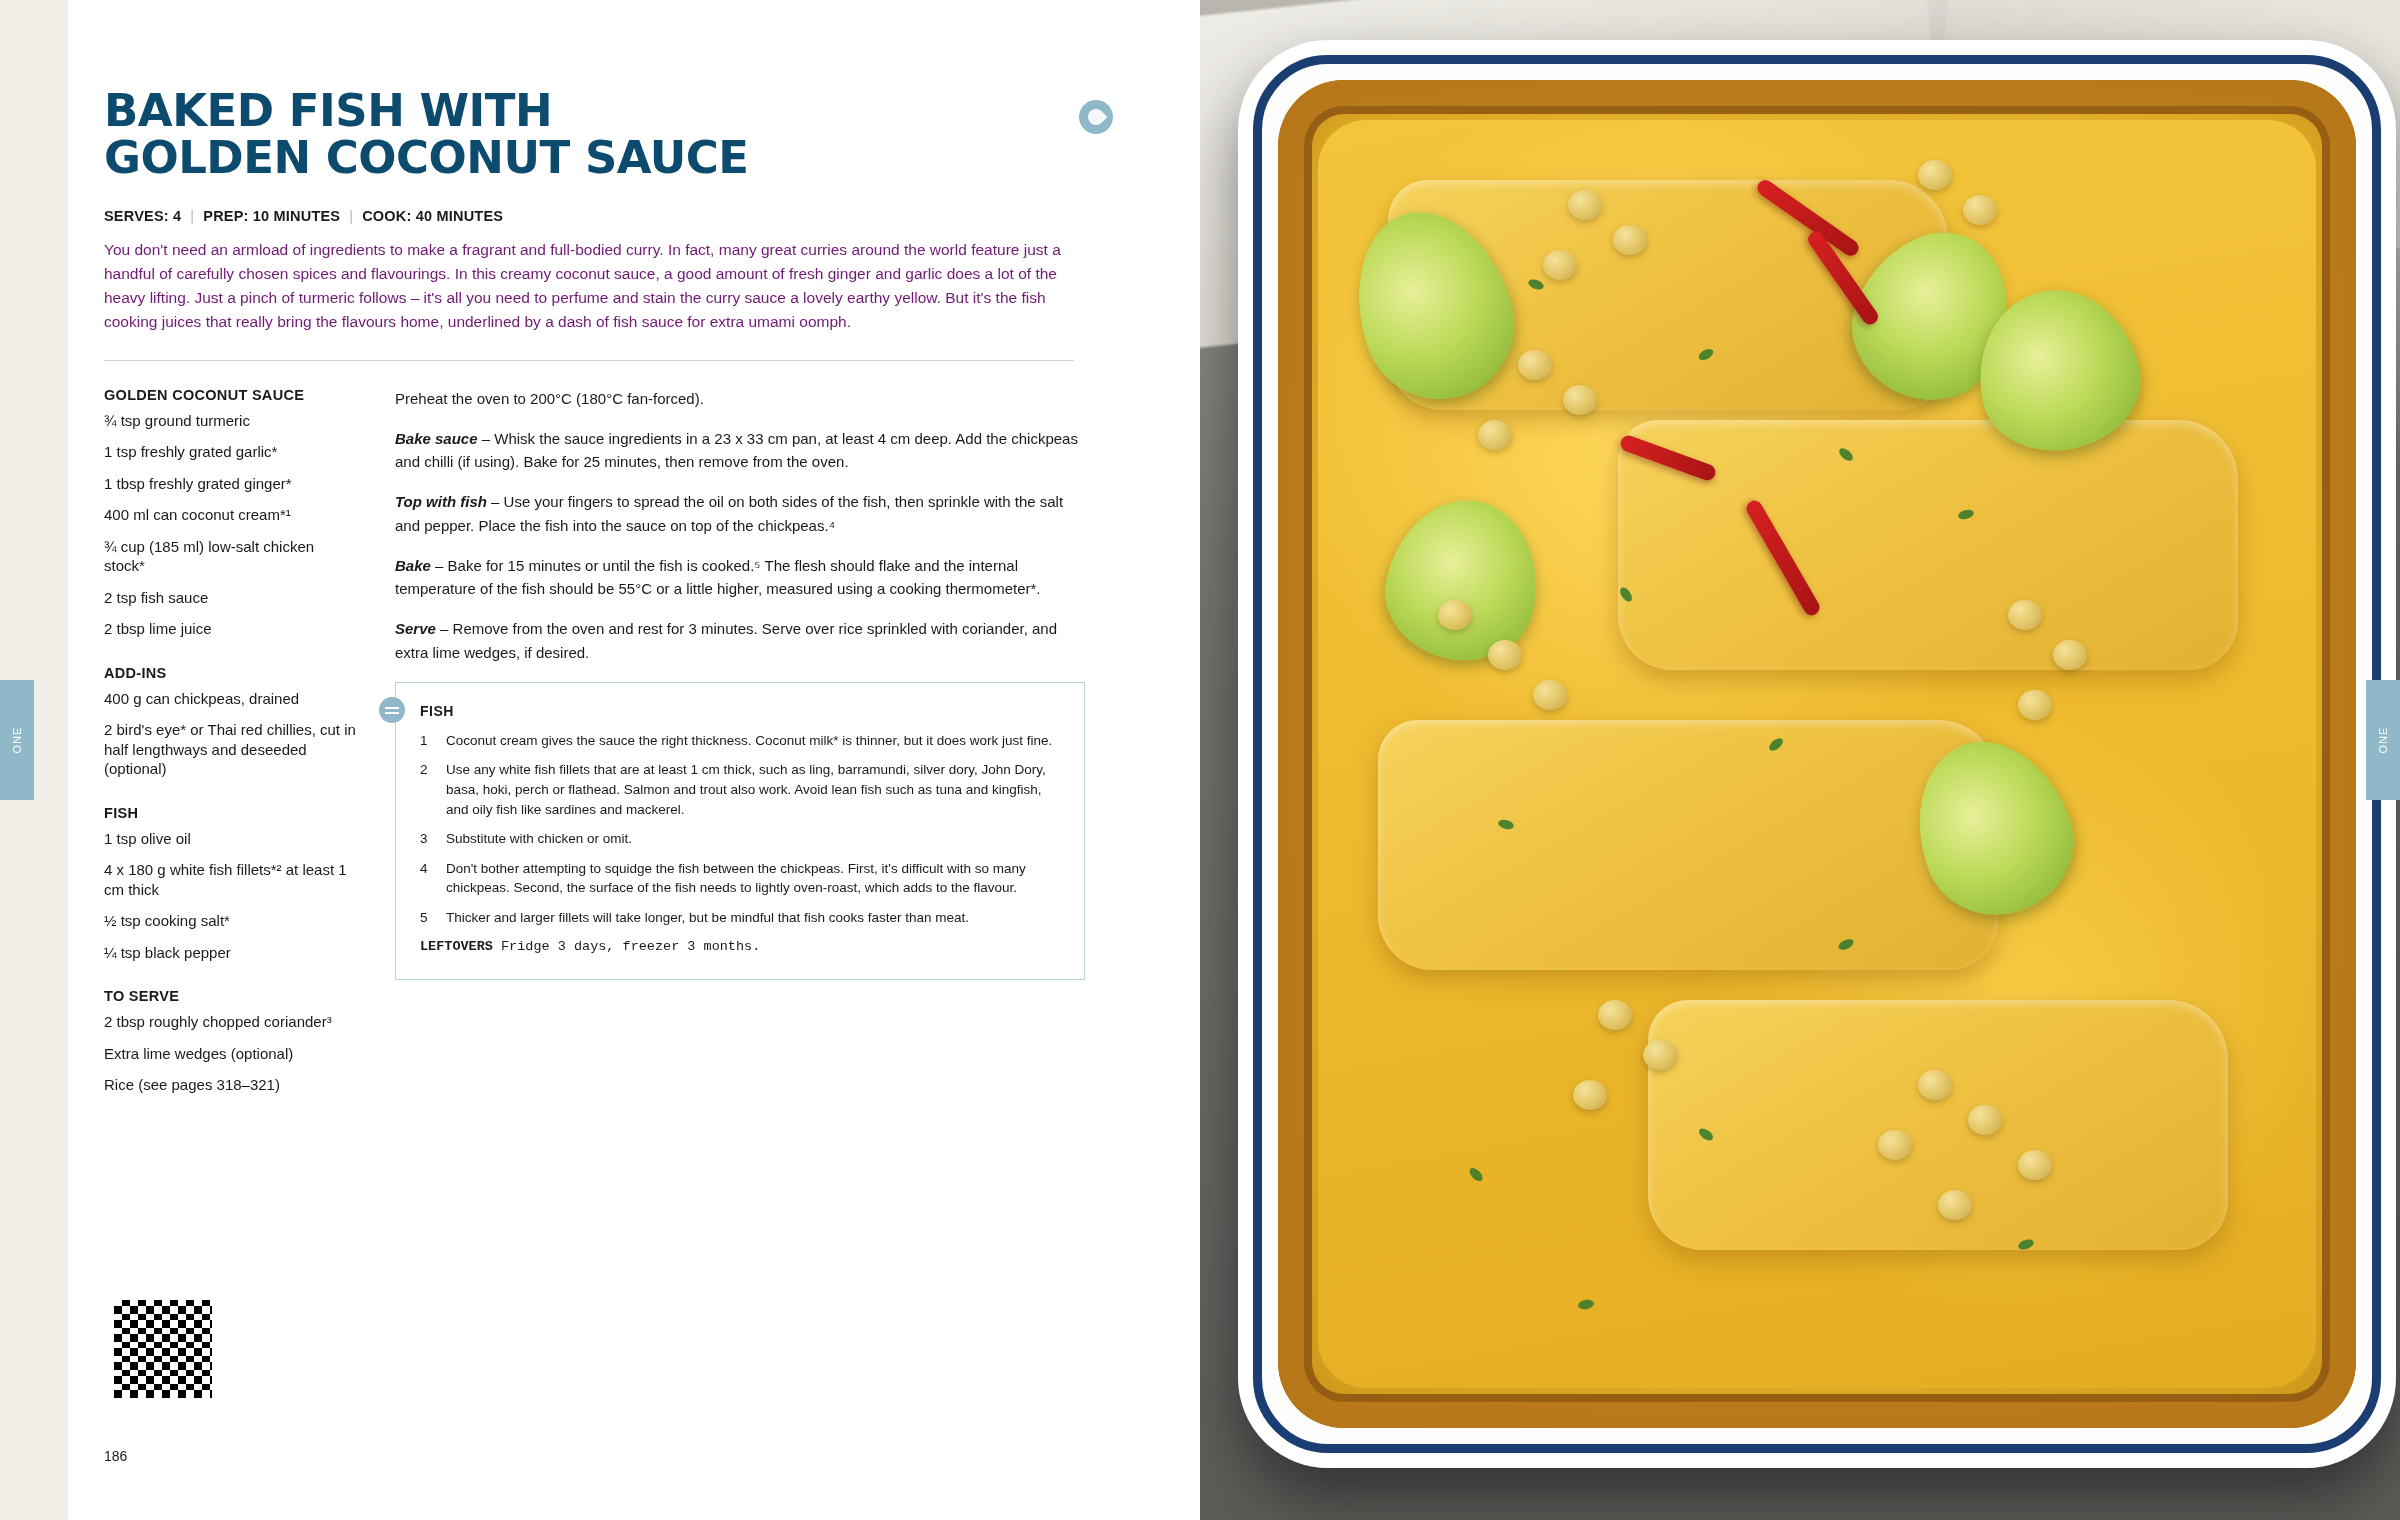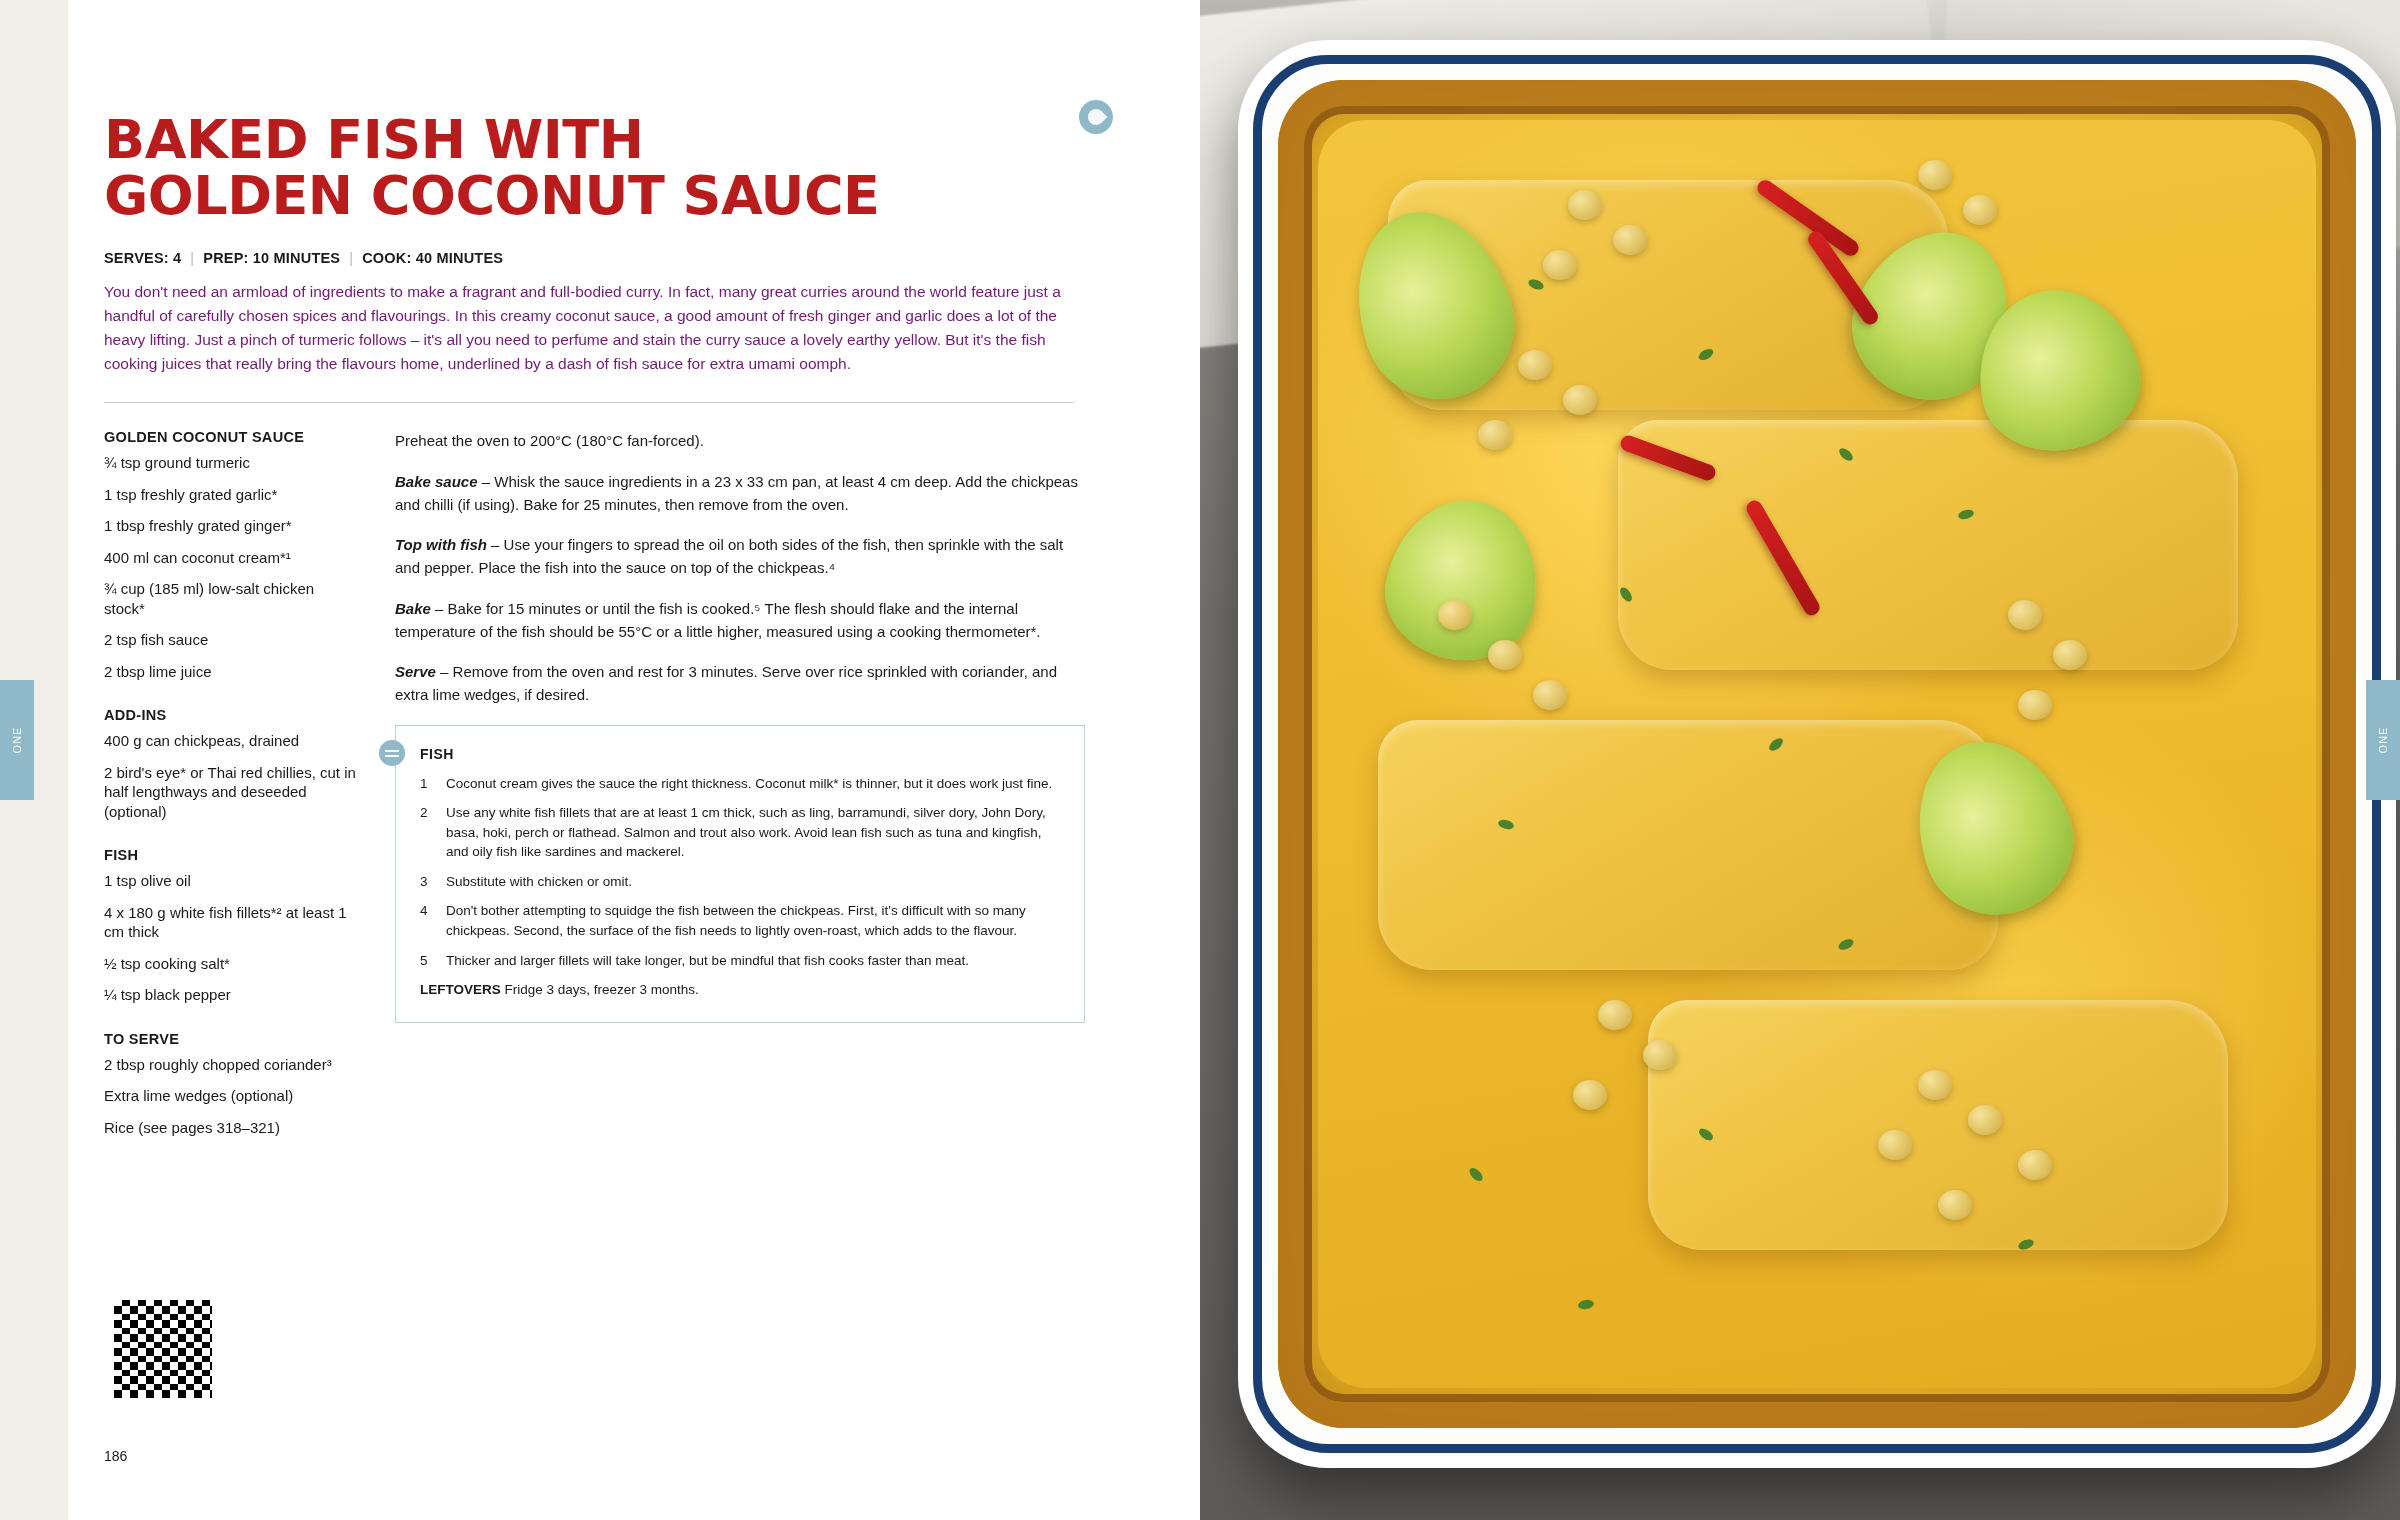--- a/index.html
+++ b/index.html
@@ -171,27 +171,27 @@
 
   
   .content {
     position: absolute;
     left: 104px; top: 0;
     width: 1010px;
     height: 1520px;
   }
   .title {
     margin: 0;
-    padding-top: 112px;
+    padding-top: 88px;
     font-family: "DejaVu Sans", sans-serif;
     font-weight: bold;
-    font-size: 54px;
+    font-size: 45px;
     line-height: 1.04;
     letter-spacing: -0.5px;
-    color: #b91c1c;
+    color: #0c4a6e;
     text-transform: uppercase;
   }
   .subtitle {
     margin: 14px 0 0 0;
     font-size: 21px;
     color: #8fb8c9;
   }
   .meta {
     margin: 26px 0 0 0;
     font-size: 14.5px;
@@ -279,20 +279,21 @@
     display: flex;
     font-size: 13.5px;
     line-height: 1.45;
     margin-bottom: 10px;
   }
   .note-num { width: 26px; flex: none; }
   .leftovers {
     font-size: 13.5px;
     line-height: 1.45;
     margin-top: 10px;
+    font-family: Liberation Mono, monospace;
   }
   .leftovers b { font-weight: bold; }
 
   .badge {
     position: absolute;
     left: 975px;
     top: 100px;
     width: 34px; height: 34px;
     border-radius: 50%;
     background: #8fb8c9;

